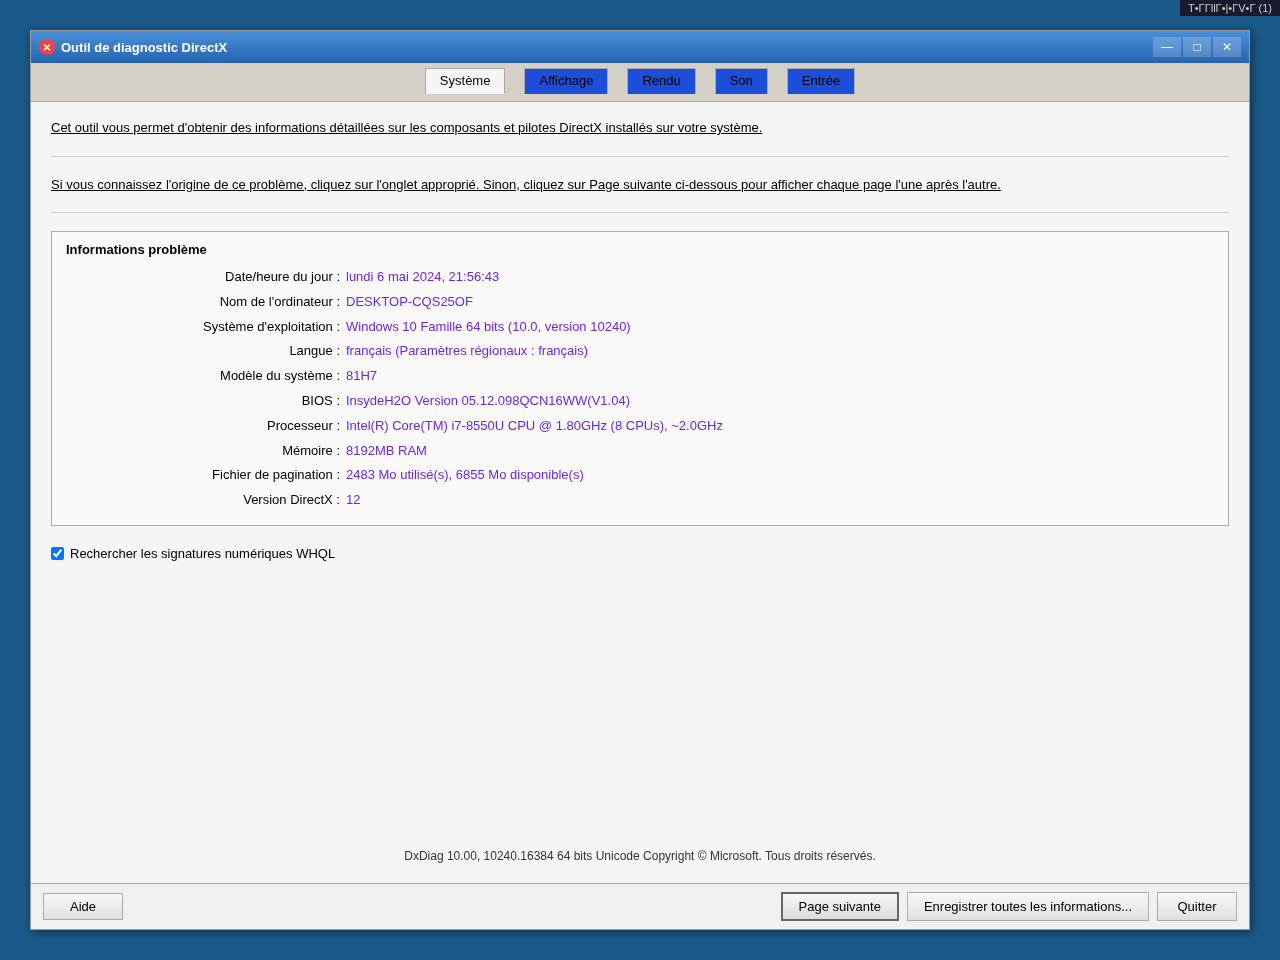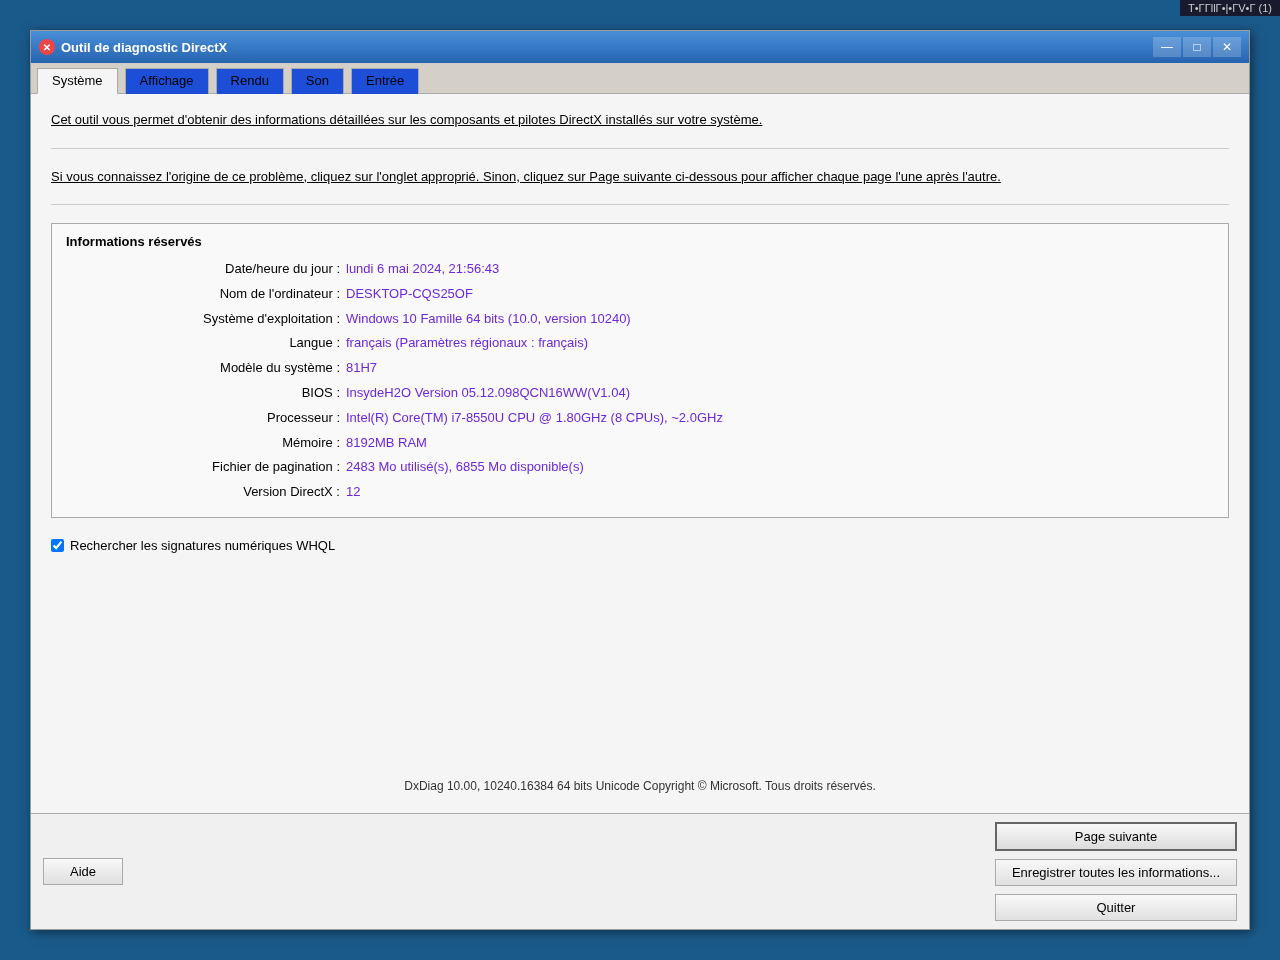--- a/index.html
+++ b/index.html
@@ -100,23 +100,24 @@
       background: #f5f5f5;
       display: flex;
       flex-direction: column;
       padding: 0;
     }
 
     
     .tab-bar {
       display: flex;
       background: #d4d0c8;
-      padding: 4px 6px 0 6px;
+      padding: 4px 6px 8px 6px;
       border-bottom: 1px solid #aaa;
-      gap: 7px;
+      gap: 19px;
+      justify-content: center;
     }
 
     .tab {
       padding: 4px 14px 5px;
       background: #1d4ed8;
       border: 1px solid #aaa;
       border-bottom: none;
       cursor: pointer;
       font-size: 13px;
       position: relative;
@@ -210,21 +211,20 @@
     }
 
     .bottom-bar-left {
       display: flex;
       gap: 8px;
     }
 
     .bottom-bar-right {
       display: flex;
       gap: 8px;
-      flex-direction: column;
     }
 
     .btn {
       padding: 5px 16px;
       background: linear-gradient(to bottom, #f8f8f8, #e0e0e0);
       border: 1px solid #aaa;
       font-size: 13px;
       cursor: pointer;
       min-width: 80px;
       text-align: center;
@@ -287,21 +287,21 @@
 
       <p class="intro-text">Cet outil vous permet d'obtenir des informations détaillées sur les composants et pilotes DirectX installés sur votre système.</p>
 
       <hr class="separator">
 
       <p class="intro-text">Si vous connaissez l'origine de ce problème, cliquez sur l'onglet approprié. Sinon, cliquez sur Page suivante ci-dessous pour afficher chaque page l'une après l'autre.</p>
 
       <hr class="separator">
 
       <div class="info-section">
-        <div class="info-section-title">Informations réservés</div>
+        <div class="info-section-title">Informations problème</div>
 
         <div class="info-table">
 
           <div class="info-row">
             <span class="info-label">Date/heure du jour :</span>
             <span class="info-value">lundi 6 mai 2024, 21:56:43</span>
           </div>
 
           <div class="info-row">
             <span class="info-label">Nom de l'ordinateur :</span>

